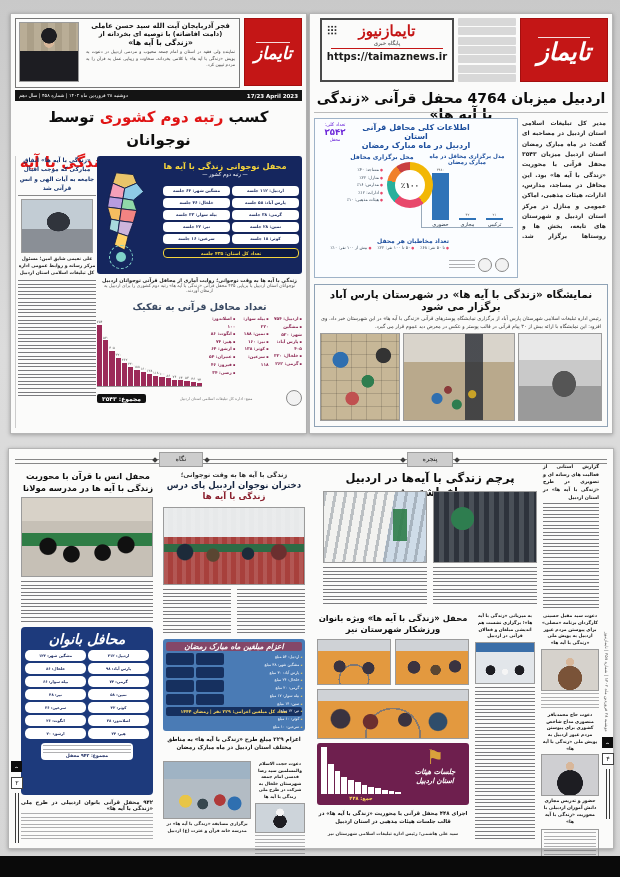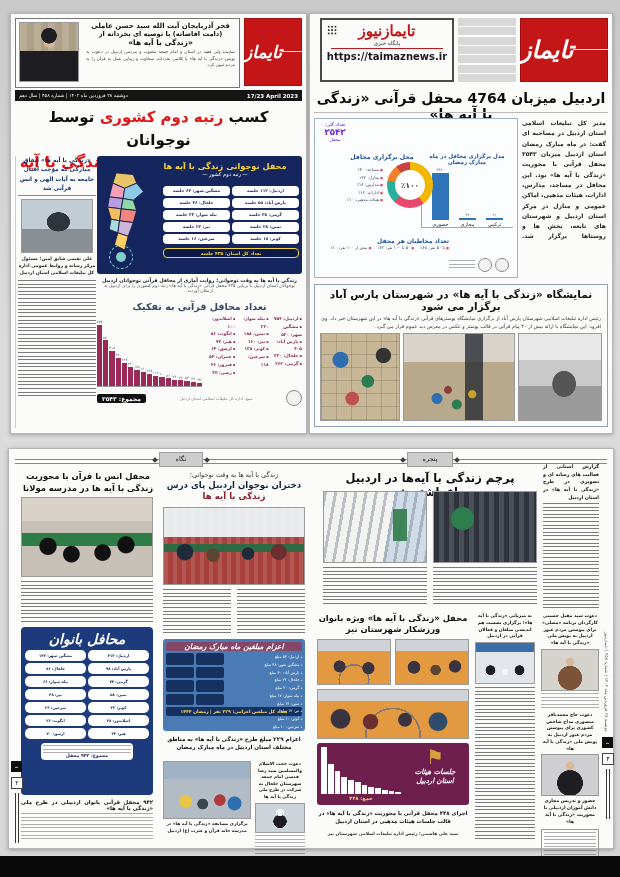--- a/index.html
+++ b/index.html
@@ -3,21 +3,21 @@
 <meta charset="utf-8">
 <style>
   html,body{margin:0;padding:0}
   body{width:620px;height:877px;background:#d2d2d2;font-family:"DejaVu Sans",sans-serif;direction:rtl;overflow:hidden}
   .abs{position:absolute}
   #canvas{position:relative;width:620px;height:877px;background:linear-gradient(180deg,#c9c9c9 0,#dcdcdc 40%,#d6d6d6 100%);overflow:hidden}
   .sheet{position:absolute;background:#fbfbfa;border:1px solid #b5b5b5;box-shadow:0 1px 4px rgba(0,0,0,.28)}
   .ft{background-image:repeating-linear-gradient(to bottom,rgba(45,45,50,.62) 0,rgba(45,45,50,.62) 1px,transparent 1px,transparent 3.6px)}
   .ft-light{background-image:repeating-linear-gradient(to bottom,rgba(60,60,65,.4) 0,rgba(60,60,65,.4) 1px,transparent 1px,transparent 3.6px)}
   .photo{border:1px solid #9b9b9b;box-sizing:border-box}
-  .redlogo{background:#c41616;color:#fff;display:flex;flex-direction:row;align-items:center;justify-content:center;box-shadow:inset 0 0 0 1px #a30f0f}
+  .redlogo{background:#c41616;color:#fff;display:flex;flex-direction:column;align-items:center;justify-content:center;box-shadow:inset 0 0 0 1px #a30f0f}
   .redlogo .rl-rule{width:60%;height:1px;background:#fff;opacity:.85;margin-bottom:2px}
   .redlogo .rl-word{font-weight:900;font-family:"DejaVu Serif",serif;font-style:italic;line-height:1}
   .bar-chart{display:flex;align-items:flex-end;gap:1px;direction:ltr}
   .bar-wrap{flex:1;height:100%;display:flex;flex-direction:column;justify-content:flex-end;align-items:center;min-width:2px}
   .bar-val{font-size:3.5px;line-height:1.4;color:#555;white-space:nowrap}
   .bar{width:100%}
   .bar-cat{font-size:5px;color:#234;margin-top:1px;white-space:nowrap}
   .pill{background:#fff;border-radius:4px;color:#1b2a60;font-weight:700;text-align:center;font-size:4.2px;line-height:10px;height:10px;overflow:hidden}
   .pill-sm{font-size:3.8px;line-height:11px;height:11px;border-radius:5px}
   .legend-cols{columns:3;column-gap:4px;direction:rtl}
@@ -247,20 +247,24 @@
     <div class="abs" style="left:4px;right:4px;top:98px;height:1px;background:#bbb"></div>
 
     <div class="abs just" style="right:6px;top:104px;width:84px;height:160px;font-size:6px;line-height:1.72;color:#222;font-weight:600;overflow:hidden">مدیر کل تبلیغات اسلامی استان اردبیل در مصاحبه ای گفت: در ماه مبارک رمضان استان اردبیل میزبان ۳۵۴۳ محفل قرآنی با محوریت «زندگی با آیه ها» بود. این محافل در مساجد، مدارس، ادارات، هیئات مذهبی، اماکن عمومی و منازل در مرکز استان اردبیل و شهرستان های تابعه، بخش ها و روستاها برگزار شد.</div>
 
     <div class="abs" style="left:4px;top:104px;width:204px;height:160px;border:1px solid #9fb3c8;background:#fbfdff;box-sizing:border-box">
       <div class="abs" style="left:3px;top:3px;width:34px;text-align:center;color:#6d28d9">
         <div style="font-size:4.8px">تعداد کلی:</div>
         <div style="font-size:8.5px;font-weight:900">۳۵۴۳</div>
         <div style="font-size:4.4px">محفل</div>
       </div>
+      <div style="margin:4px 40px 0;text-align:center;color:#1d4f9e;font-weight:800">
+        <div style="font-size:8px">اطلاعات کلی محافل قرآنی استان</div>
+        <div style="font-size:8px">اردبیل در ماه مبارک رمضان</div>
+      </div>
       <div class="abs" style="right:4px;top:34px;width:92px">
         <div style="font-size:5.6px;font-weight:700;color:#1d4f9e;text-align:center">مدل برگزاری محافل در ماه مبارک رمضان</div>
         <div style="height:60px;margin-top:3px;border-left:1px solid #9ab;border-bottom:1px solid #9ab;padding:0 10px;box-sizing:border-box">
           <div class="bar-chart" style="height:100%;gap:10px">
               <div class="bar-wrap">
                 <div class="bar-val">۳۴۸۰</div>
                 <div class="bar" style="height: 100%; background: rgb(47, 115, 184);"></div>
                 <div class="bar-cat">حضوری</div>
               </div>
               <div class="bar-wrap">
@@ -379,21 +383,21 @@
         <div class="ft-light" style="height:8px"></div>
         <div style="font-size:4.6px;font-weight:900;color:#1b2a60;text-align:center">مجموع: ۹۴۲ محفل</div>
       </div>
     </div>
     <div class="abs" style="left:12px;top:350px;width:132px">
       <div style="font-size:5.4px;font-weight:800;color:#111;text-align:justify">۹۴۲ محفل قرآنی بانوان اردبیلی در طرح ملی «زندگی با آیه ها»</div>
       <div class="ft-light" style="height:26px;margin-top:2px"></div>
     </div>
 
     <div class="abs" style="left:154px;top:22px;width:142px;text-align:center;line-height:1.35">
-      <div style="font-size:6.6px;font-weight:400;color:#333">زندگی با آیه ها به وقت نوجوانی؛</div>
+      <div style="font-size:6.6px;font-weight:700;color:#333">زندگی با آیه ها به وقت نوجوانی؛</div>
       <div style="font-size:8.6px;font-weight:900;color:#15243f">دختران نوجوان اردبیل پای درس</div>
       <div style="font-size:8.6px;font-weight:900;color:#8a1f2d">زندگی با آیه ها</div>
     </div>
     <div class="abs photo" style="left:154px;top:58px;width:142px;height:78px;background:
       radial-gradient(circle at 15% 58%,#1d2b3a 0 6%,transparent 7%),
       radial-gradient(circle at 35% 62%,#5a4632 0 6%,transparent 7%),
       radial-gradient(circle at 60% 60%,#1d2b3a 0 6%,transparent 7%),
       radial-gradient(circle at 82% 58%,#6b2f2f 0 6%,transparent 7%),
       linear-gradient(180deg,transparent 0 48%,#2e6b45 48% 58%,transparent 58%),
       repeating-linear-gradient(90deg,rgba(255,255,255,.12) 0 4px,transparent 4px 9px),

